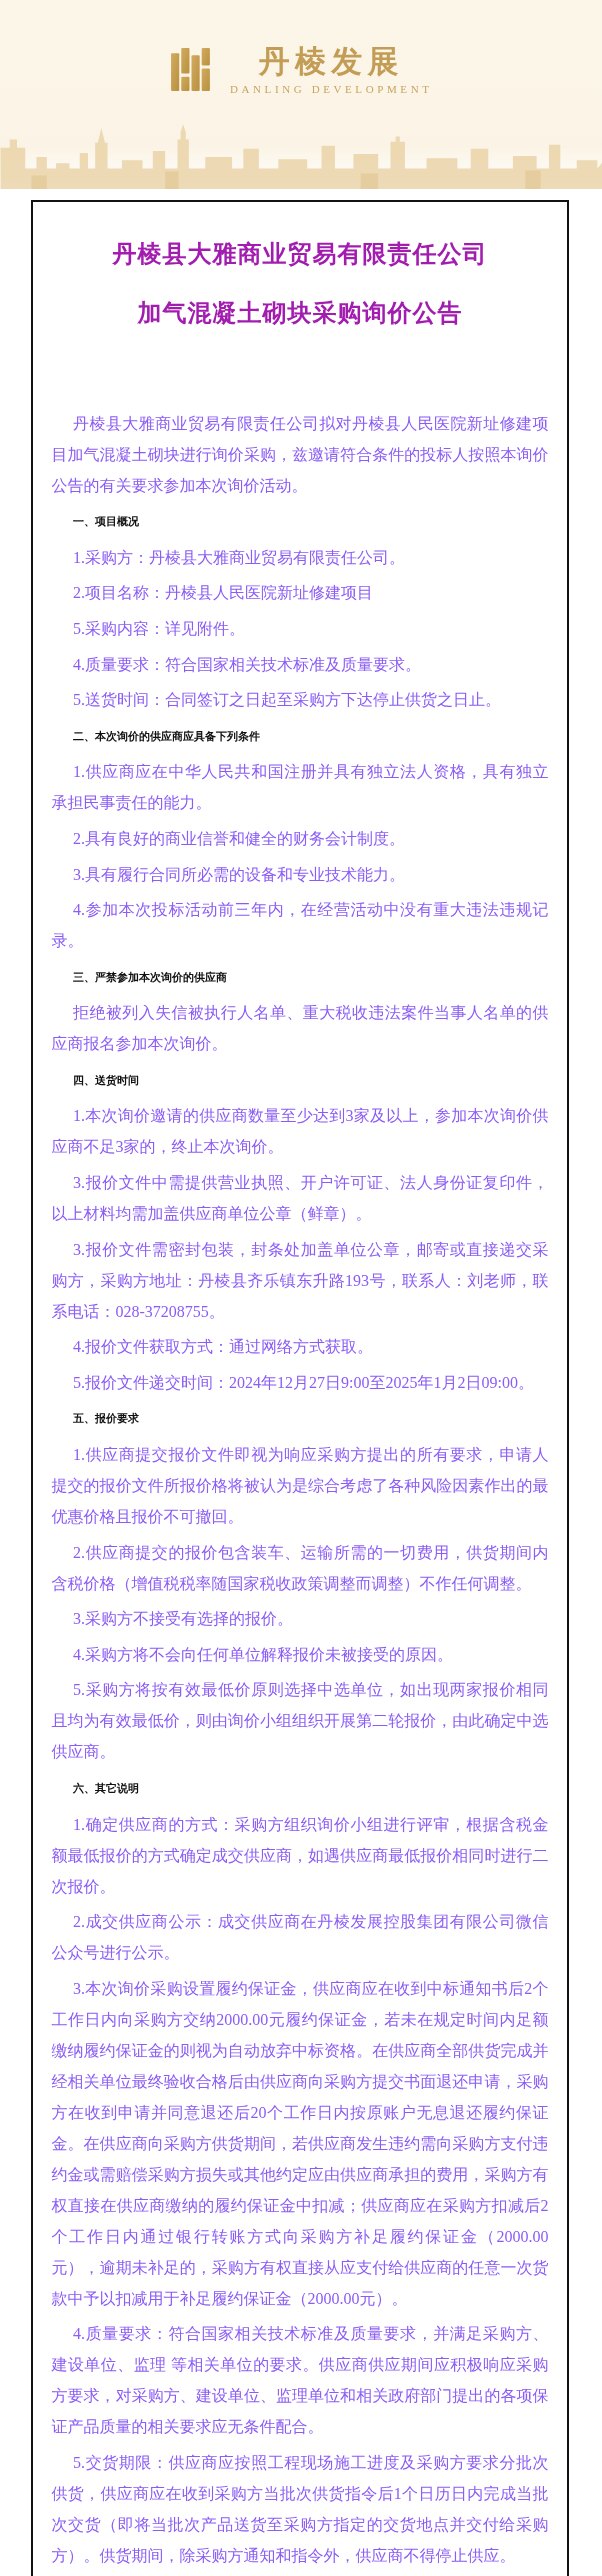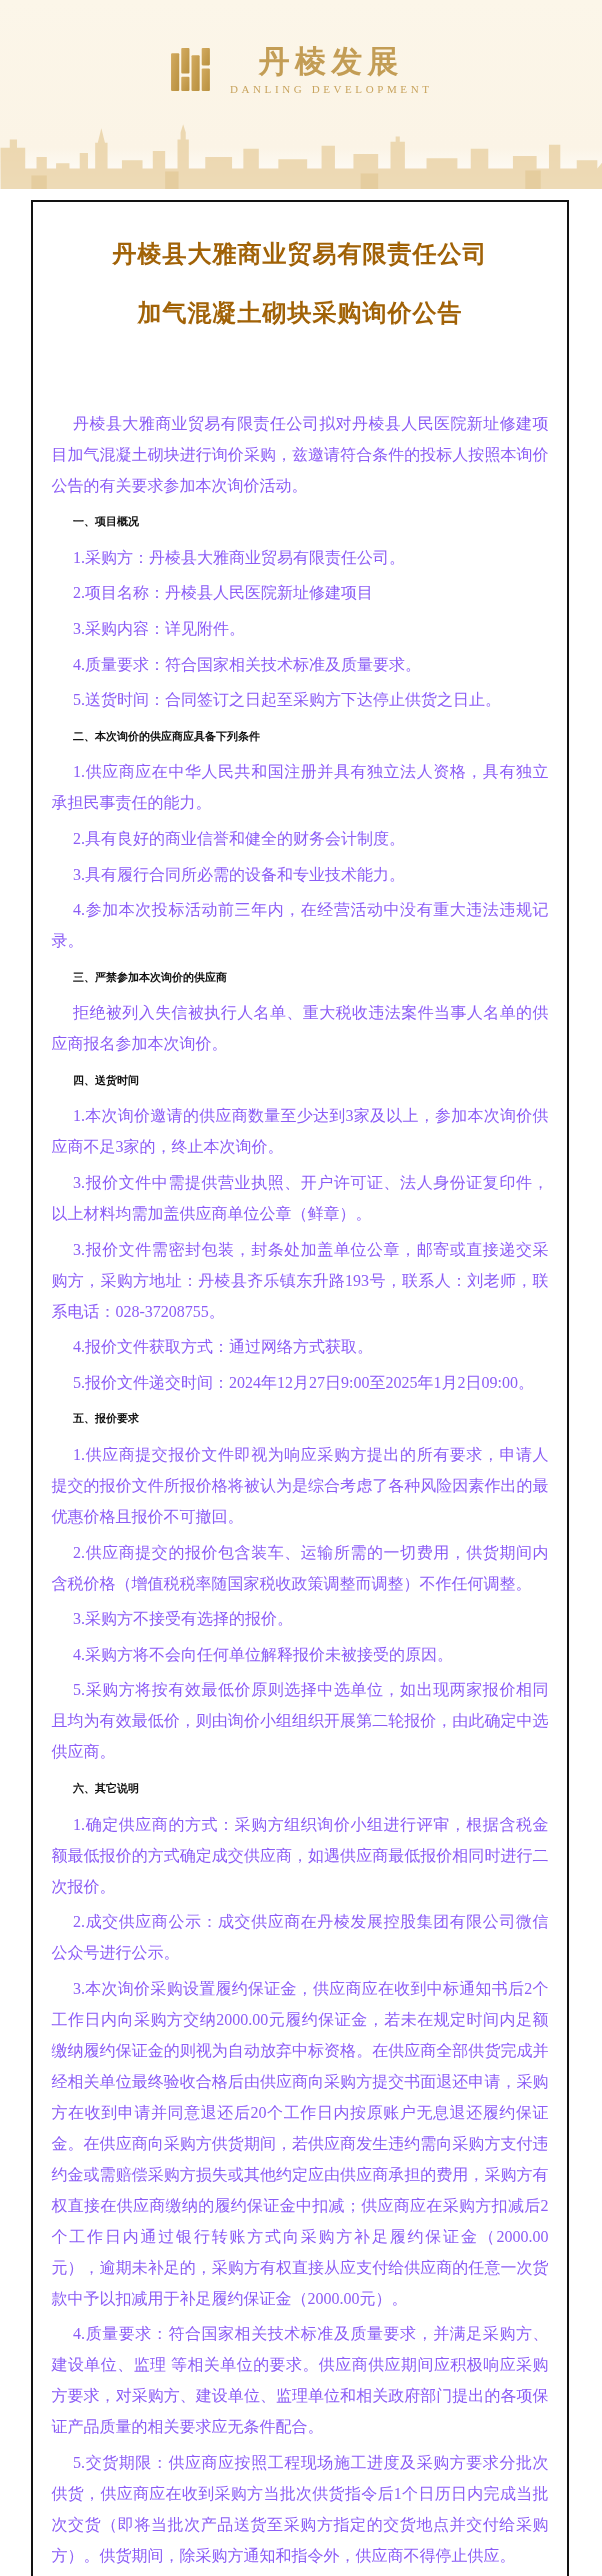--- a/index.html
+++ b/index.html
@@ -12,21 +12,21 @@
   .logo{margin-right:15.5px;margin-top:3.1px;}
   .brand-col{display:flex;flex-direction:column;align-items:center;}
   .brand-cn{font-size:31px;letter-spacing:5.2px;font-weight:700;color:#c39d55;line-height:1.2;}
   .brand-en{font-size:11px;letter-spacing:3.6px;color:#c8a45f;margin-top:3.1px;
             font-family:"Liberation Serif","DejaVu Serif",serif;}
   .skyline{position:absolute;left:0;bottom:0;}
   
   .doc-frame{width:497px;margin:11.3px auto 0 31px;border:2.6px solid #121212;
              padding:15.5px 18.5px 10.3px 18.5px;background:#ffffff;}
   .doc-title{font-size:24px;font-weight:700;text-align:center;line-height:44px;
-             letter-spacing:1px;margin-top:14.4px;color:#a16207;}
+             letter-spacing:1px;margin-top:14.4px;color:#a21caf;}
   .doc-title-block{margin-bottom:73px;}
   .para{font-size:16px;line-height:31px;text-indent:21.6px;margin:0 0 4.6px 0;
         text-align:justify;color:#8b5cf6;}
   .sec-h{font-size:11px;line-height:32px;font-weight:700;text-indent:21.6px;
          margin:2.1px 0 4.6px 0;color:#111;}
 </style>
 </head>
 <body>
 
 <div class="page">
@@ -66,21 +66,21 @@
       <div class="doc-title">丹棱县大雅商业贸易有限责任公司</div>
       <div class="doc-title">加气混凝土砌块采购询价公告</div>
     </div>
 
     <div class="para">丹棱县大雅商业贸易有限责任公司拟对丹棱县人民医院新址修建项目加气混凝土砌块进行询价采购，兹邀请符合条件的投标人按照本询价公告的有关要求参加本次询价活动。</div>
 
     <div id="sections">
         <div class="sec-h">一、项目概况</div>
         <div class="para">1.采购方：丹棱县大雅商业贸易有限责任公司。</div>
         <div class="para">2.项目名称：丹棱县人民医院新址修建项目</div>
-        <div class="para">3.采购内容：详见附件。</div>
+        <div class="para">5.采购内容：详见附件。</div>
         <div class="para">4.质量要求：符合国家相关技术标准及质量要求。</div>
         <div class="para">5.送货时间：合同签订之日起至采购方下达停止供货之日止。</div>
         <div class="sec-h">二、本次询价的供应商应具备下列条件</div>
         <div class="para">1.供应商应在中华人民共和国注册并具有独立法人资格，具有独立承担民事责任的能力。</div>
         <div class="para">2.具有良好的商业信誉和健全的财务会计制度。</div>
         <div class="para">3.具有履行合同所必需的设备和专业技术能力。</div>
         <div class="para">4.参加本次投标活动前三年内，在经营活动中没有重大违法违规记录。</div>
         <div class="sec-h">三、严禁参加本次询价的供应商</div>
         <div class="para">拒绝被列入失信被执行人名单、重大税收违法案件当事人名单的供应商报名参加本次询价。</div>
         <div class="sec-h">四、送货时间</div>

